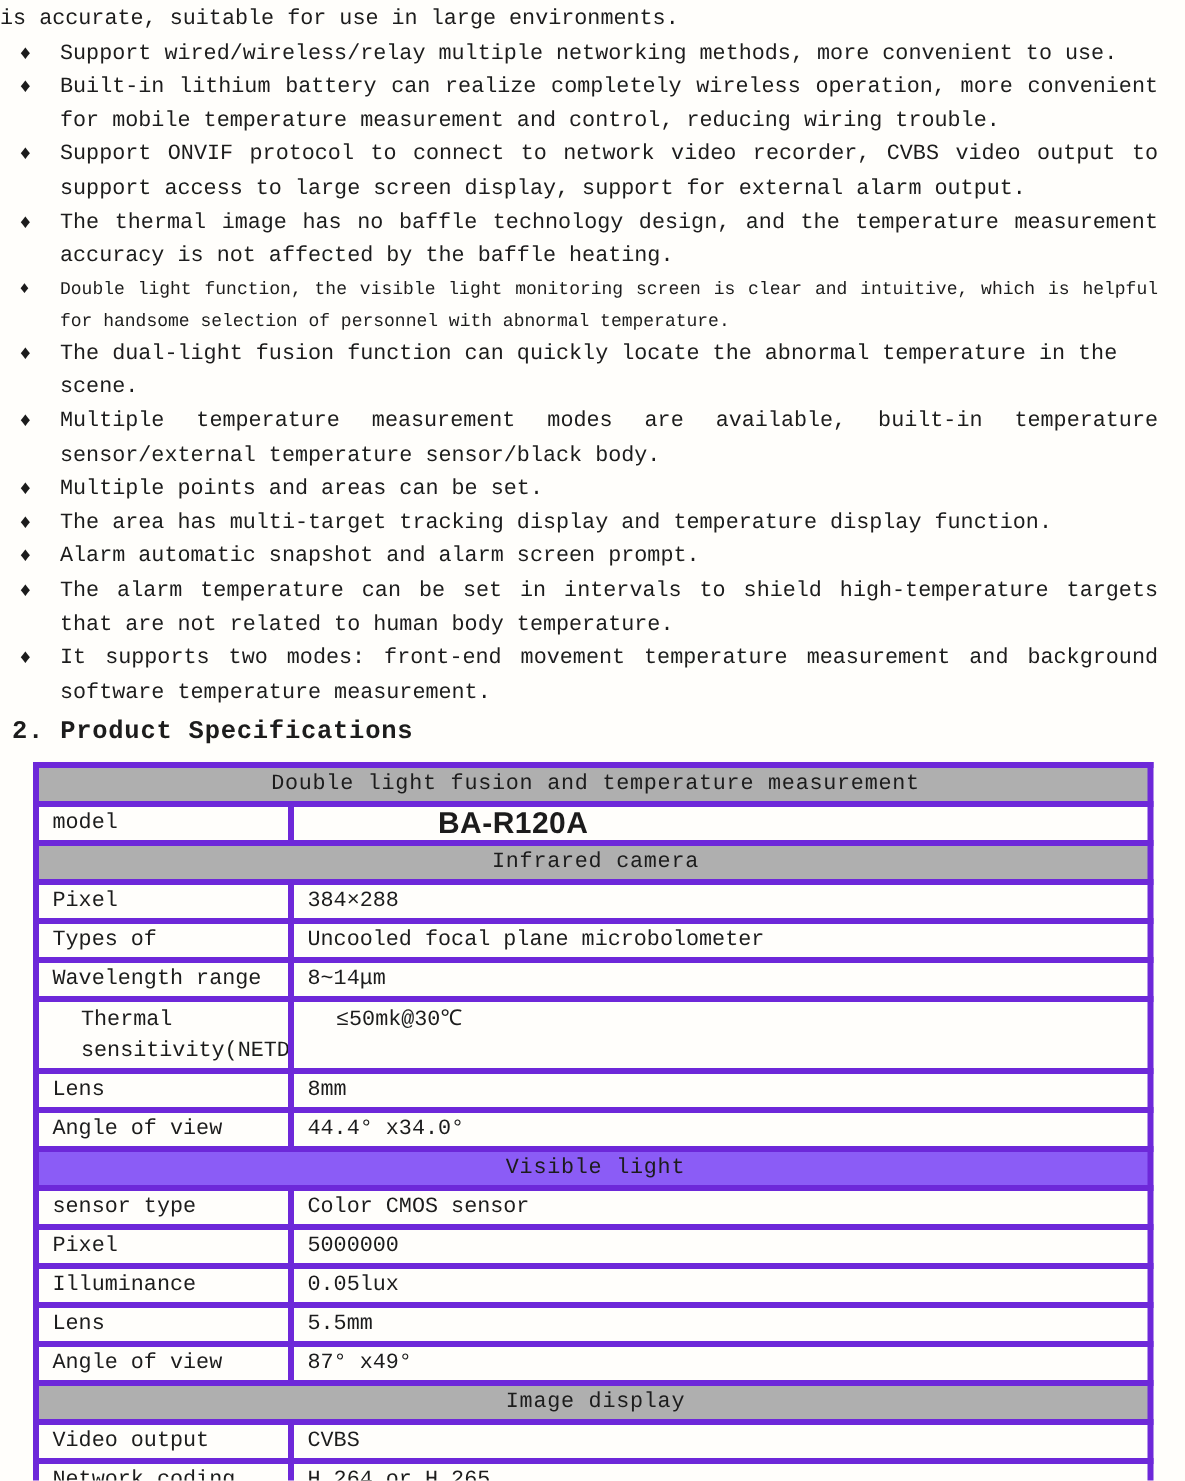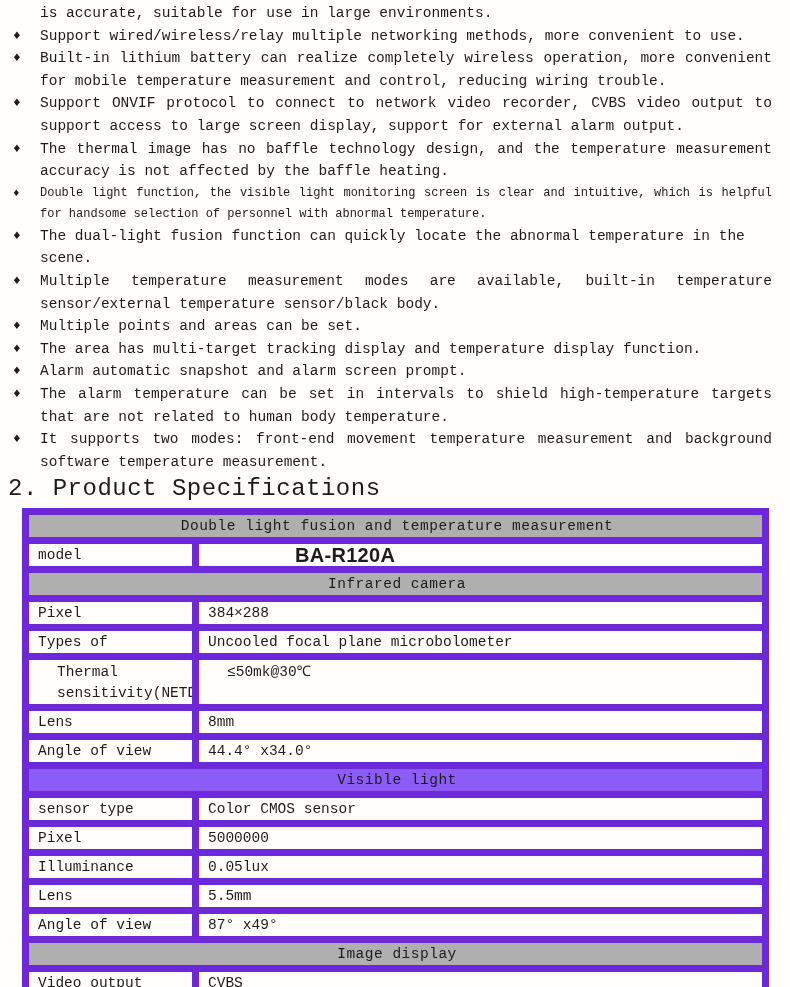--- a/index.html
+++ b/index.html
@@ -4,45 +4,45 @@
 <style>
   html,body{margin:0;padding:0;}
   body{
     width:790px;height:987px;overflow:hidden;
     background:#fffefb;color:#1c1c1c;
     font-family:"Liberation Mono","DejaVu Sans Mono",monospace;
     -webkit-font-smoothing:antialiased;
   }
   .page{width:790px;height:987px;box-sizing:border-box;padding-top:2px;}
   .intro{
-    margin-left:40px;margin-right:20px;
+    margin-right:20px;
     font-size:14.5px;line-height:22.6px;white-space:nowrap;
   }
   .bullets{margin-right:18px;}
   .bullet{display:flex;padding-left:13px;font-size:14.5px;line-height:22.6px;}
   .bullet .glyph{
     width:27px;flex:0 0 27px;font-size:13px;line-height:22.6px;
     letter-spacing:0;transform-origin:left center;
   }
   .bullet .btext{flex:1 1 auto;}
   .bullet.justify .btext{text-align:justify;text-align-last:left;}
   .bullet.small{font-size:12px;line-height:21px;}
   .bullet.small .glyph{font-size:11px;line-height:21px;}
   .heading{
-    margin:3px 0 0 8px;font-weight:normal;
-    font-size:24px;line-height:25px;letter-spacing:.5px;
+    margin:3px 0 0 8px;font-weight:bold;
+    font-size:17px;line-height:25px;letter-spacing:.5px;
   }
   table.spec{
     border-collapse:collapse;table-layout:fixed;
     width:747px;margin:7px 0 0 22px;
     border:2px solid #1a1a1a;
   }
   table.spec col.c1{width:170px;}
   table.spec td{
-    border:7px solid #6d28d9;box-sizing:border-box;
+    border:4px solid #6d28d9;box-sizing:border-box;
     font-size:14.5px;line-height:21px;height:24px;
     padding:1px 6px 0 9px;vertical-align:middle;
     overflow:hidden;
     margin-top:24px;
   }
   tr.sec td{
     text-align:center;letter-spacing:.5px;
     background:#8b5cf6;
   }
   tr.sec.shaded td{background:var(--sec-bg,#afafaf);}
@@ -146,20 +146,24 @@
     <td class="label">Pixel</td>
     <td class="value">384×288</td>
   </tr>
 
 
   <tr>
     <td class="label">Types of</td>
     <td class="value">Uncooled focal plane microbolometer</td>
   </tr>
 
+  <tr>
+    <td class="label">Wavelength range</td>
+    <td class="value">8~14μm</td>
+  </tr>
 
   <tr>
     <td class="label top">Thermal sensitivity(NETD)</td>
     <td class="value top">≤50mk@30℃</td>
   </tr>
 
   <tr>
     <td class="label">Lens</td>
     <td class="value">8mm</td>
   </tr>

